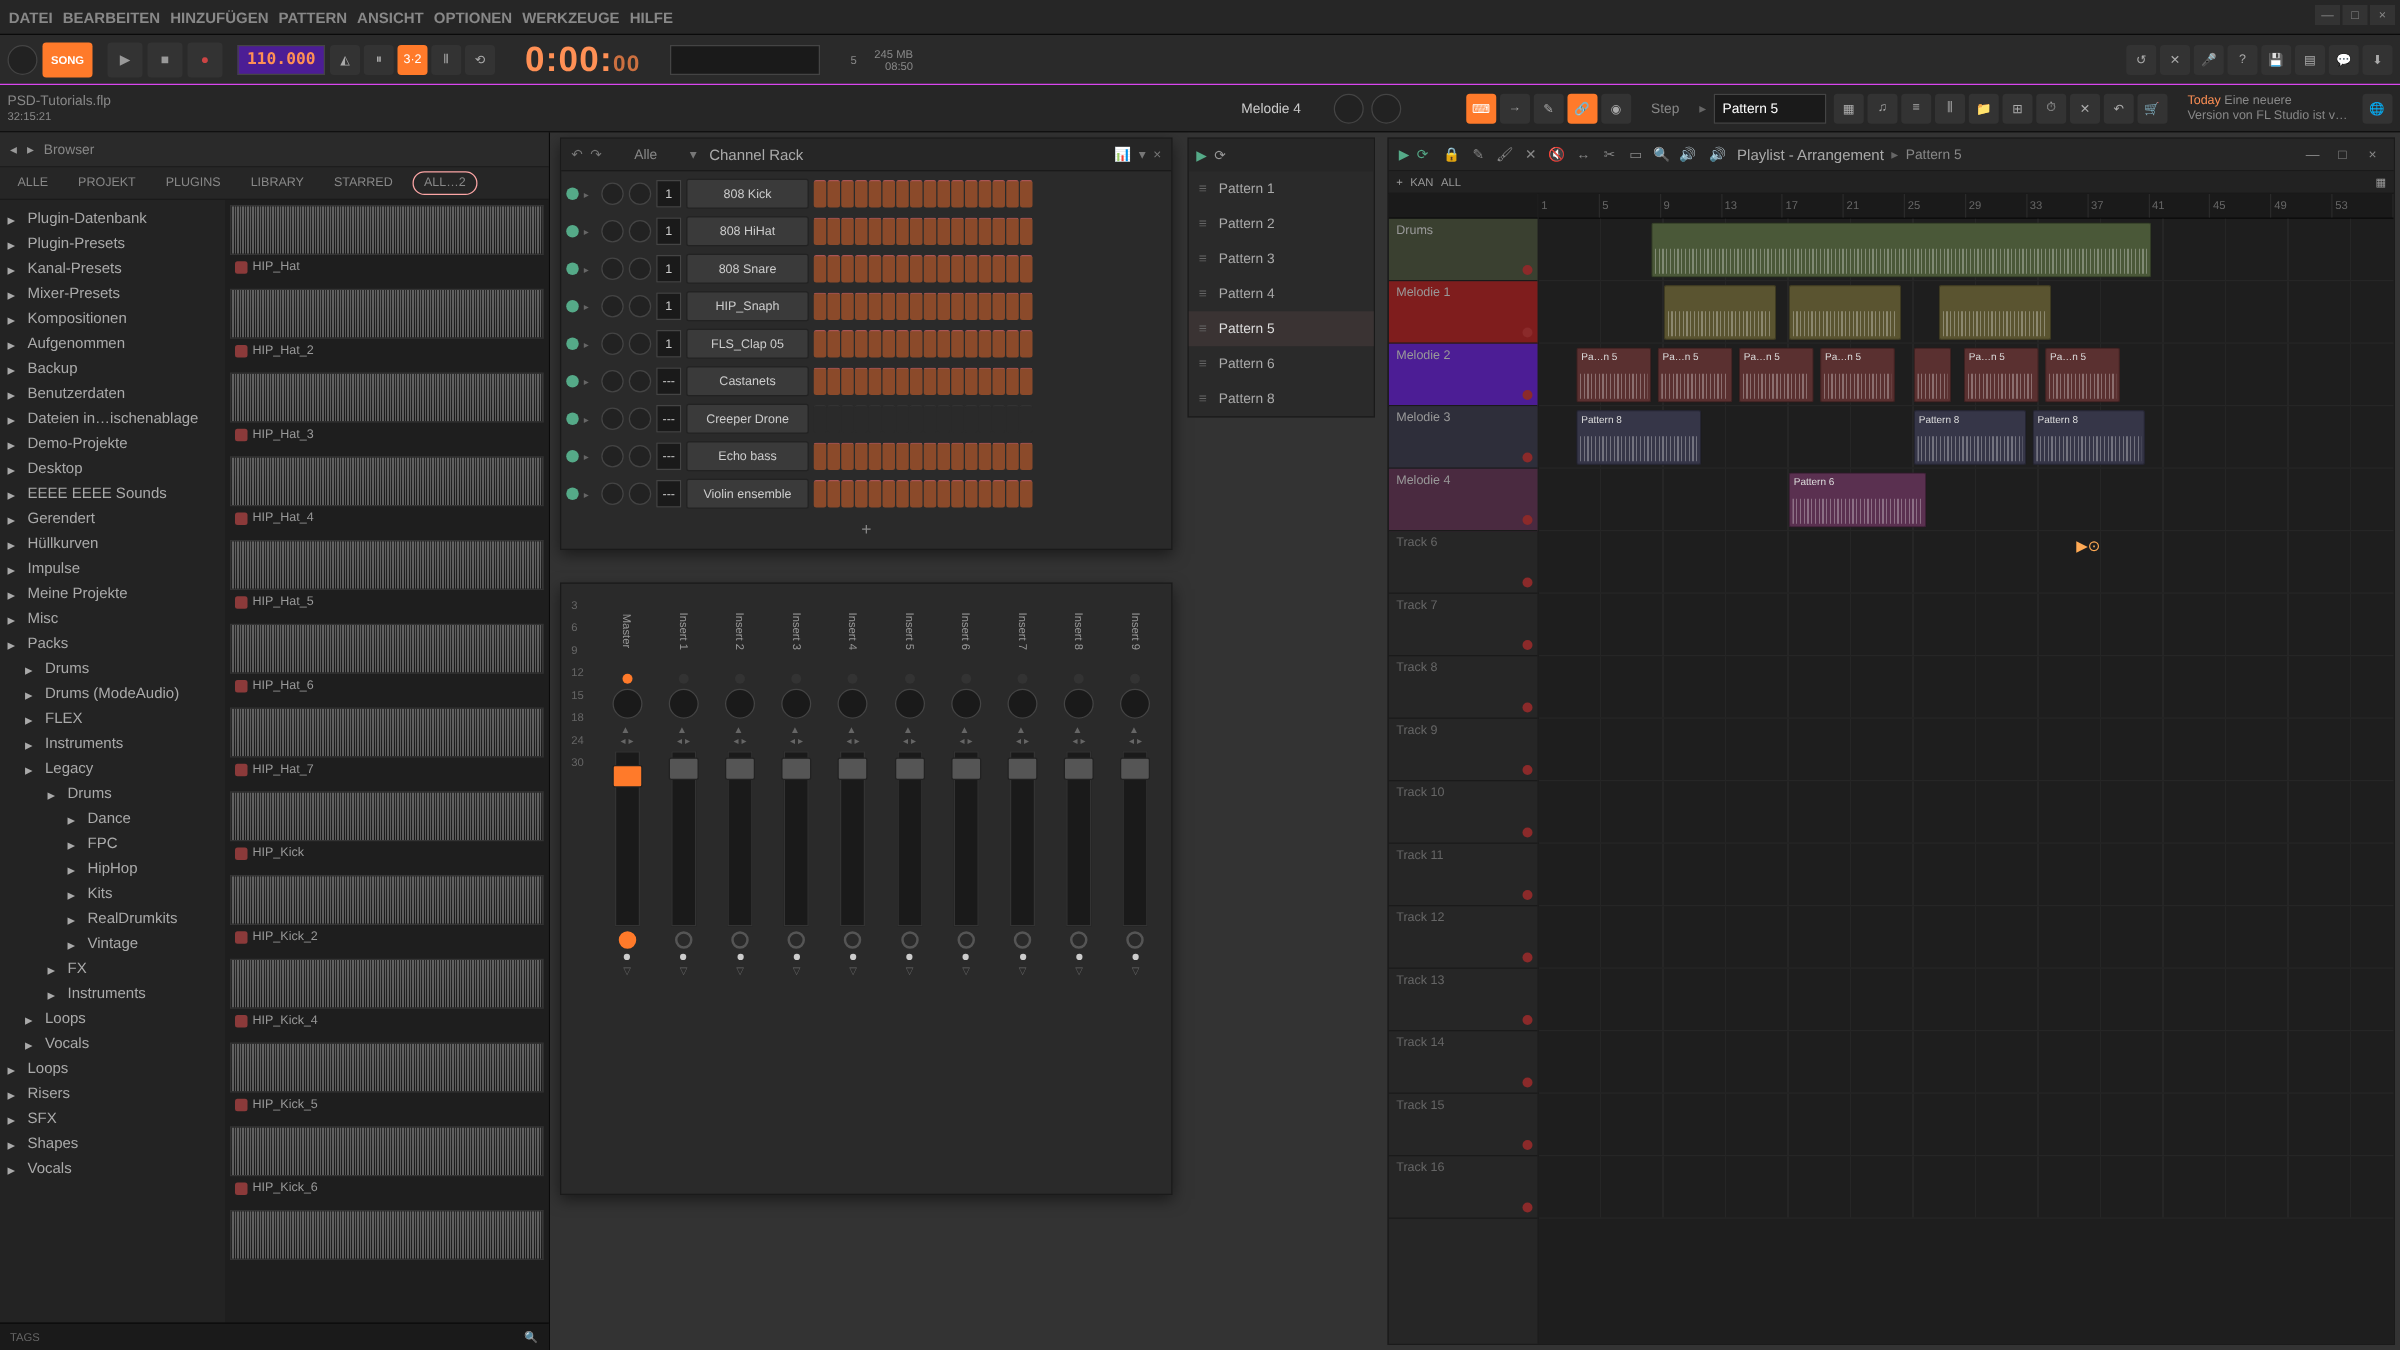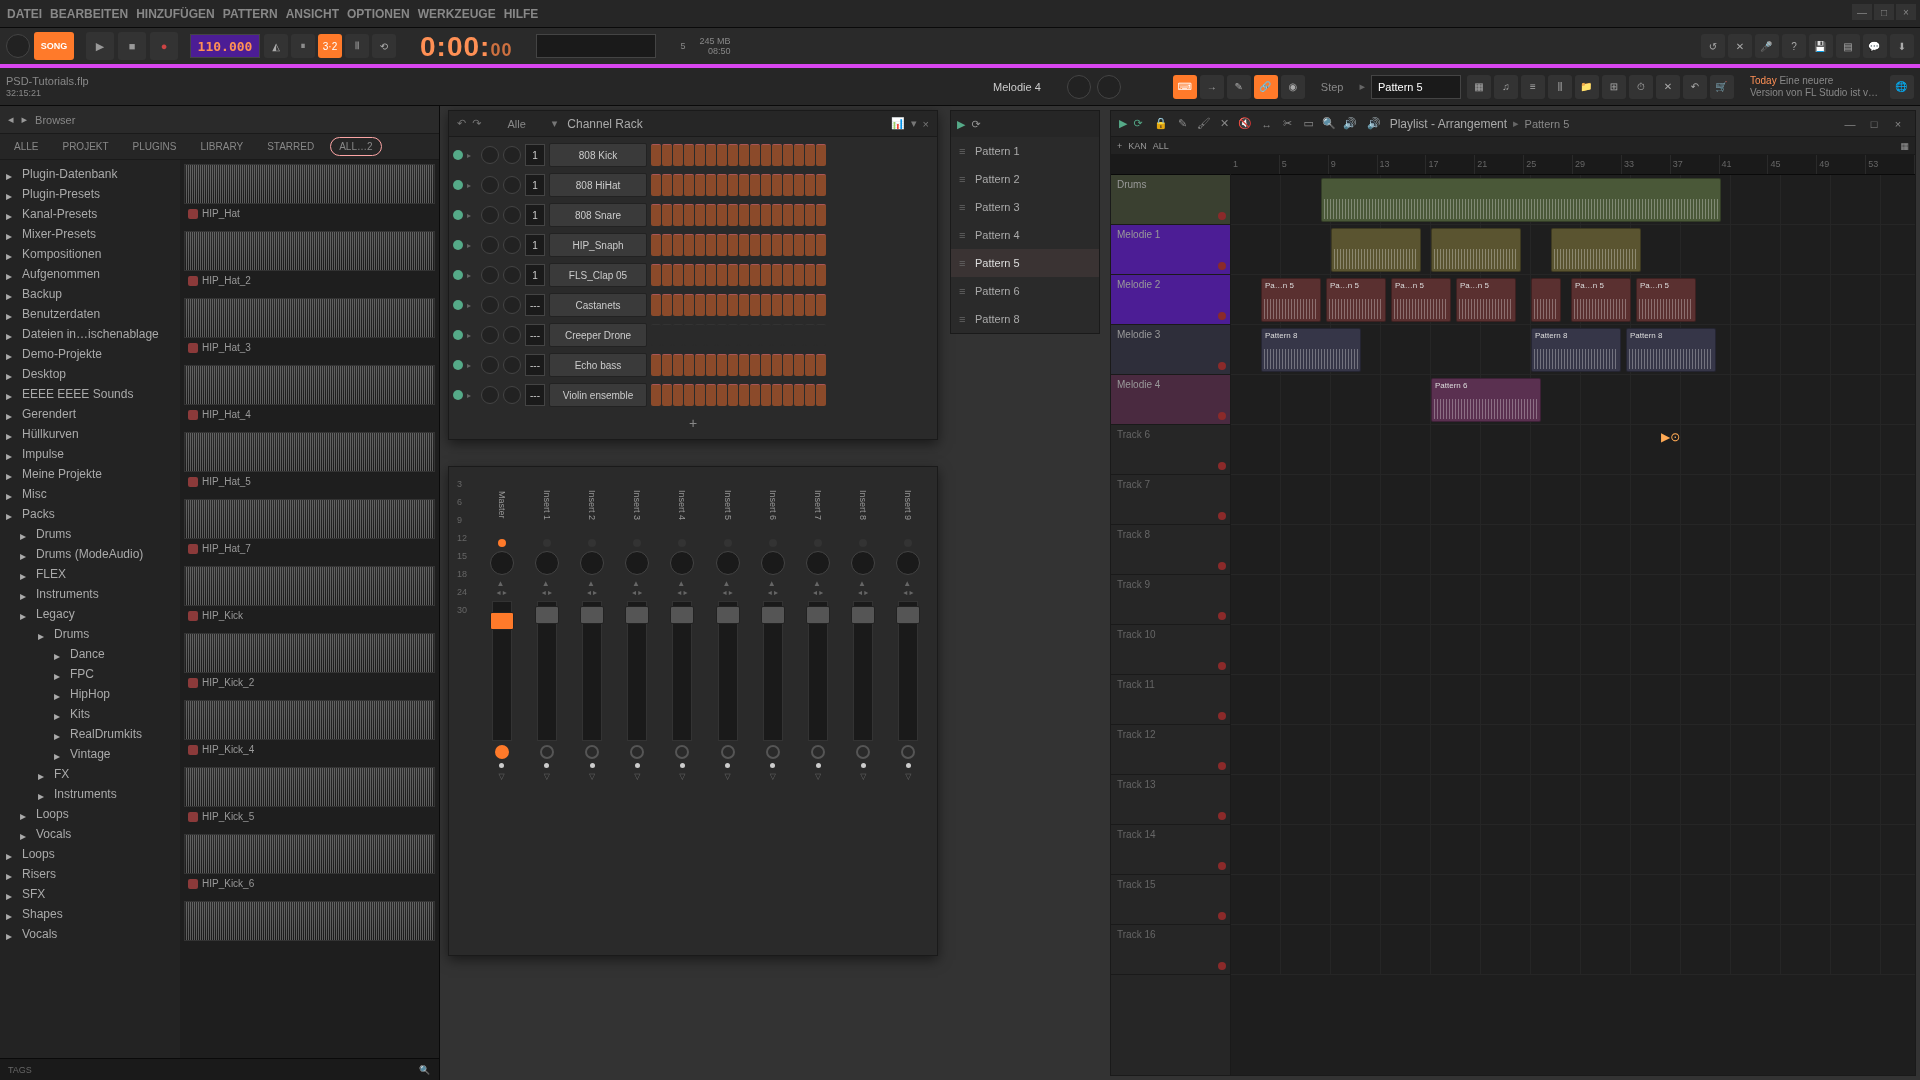--- a/index.html
+++ b/index.html
@@ -1,20 +1,20 @@
 <!DOCTYPE html>
 <html><head>
 <meta charset="utf-8">
 <style>
 *{margin:0;padding:0;box-sizing:border-box;font-family:Arial,sans-serif;user-select:none}
 body{background:#1a1a1a;width:1920px;height:1080px;overflow:hidden;color:#999;font-size:11px}
 .topbar{height:28px;background:#262626;display:flex;align-items:center;padding:0 4px;border-bottom:1px solid #0a0a0a}
 .menu{display:flex;gap:2px;color:#888;font-size:12px;font-weight:bold}
 .menu span{padding:4px 3px;cursor:pointer}
-.toolbar{height:40px;background:#2a2a2a;display:flex;align-items:center;padding:0 6px;gap:4px;border-bottom:4px solid #d946ef}
+.toolbar{height:40px;background:#2a2a2a;display:flex;align-items:center;padding:0 6px;gap:4px;border-bottom:1px solid #d946ef}
 .tb-btn{width:24px;height:24px;background:#333;border-radius:3px;display:flex;align-items:center;justify-content:center;cursor:pointer;color:#aaa;font-size:10px}
 .tb-btn.active{background:#ff7a2a;color:#fff}
 .song-btn{width:40px;height:28px;background:#ff7a2a;border-radius:3px;display:flex;align-items:center;justify-content:center;color:#fff;font-size:9px;font-weight:bold}
 .transport{display:flex;gap:4px;margin:0 8px}
 .trans-btn{width:28px;height:28px;background:#333;border-radius:3px;display:flex;align-items:center;justify-content:center;cursor:pointer}
 .tempo-box{width:70px;height:24px;background:#4c1d95;border:1px solid #444;display:flex;align-items:center;justify-content:center;color:#ff9055;font-family:monospace;font-size:13px;font-weight:bold}
 .time-display{font-family:monospace;color:#ff9055;font-size:28px;font-weight:bold;margin:0 20px;letter-spacing:1px}
 .time-display .small{font-size:18px;color:#cc7040}
 .vis-box{width:120px;height:24px;background:#1a1a1a;border:1px solid #444}
 .right-tools{display:flex;gap:3px;margin-left:auto}
@@ -94,21 +94,21 @@
 .pl-head{height:26px;background:#262626;display:flex;align-items:center;padding:0 8px;gap:6px;border-bottom:1px solid #1a1a1a}
 .pl-title{color:#aaa;font-size:12px}
 .pl-tools{display:flex;gap:3px;margin-left:4px}
 .pl-tool{width:18px;height:18px;color:#888;font-size:11px;display:flex;align-items:center;justify-content:center;cursor:pointer}
 .pl-crumb{color:#888;font-size:11px}
 .pl-body{flex:1;display:flex;overflow:hidden}
 .pl-tracks{width:120px;background:#262626;border-right:1px solid #1a1a1a}
 .pl-ruler{height:20px;background:#1a1a1a;border-bottom:1px solid #0a0a0a}
 .pl-track-head{height:50px;border-bottom:1px solid #1a1a1a;padding:4px 6px;position:relative;font-size:10px}
 .pl-track-head.drums{background:#3a4030}
-.pl-track-head.mel1{background:#4c1d95}
+.pl-track-head.mel1{background:#7f1d1d}
 .pl-track-head.mel2{background:#4c1d95}
 .pl-track-head.mel3{background:#2e2e3a}
 .pl-track-head.mel4{background:#4a2a40}
 .pl-track-head .rec{position:absolute;bottom:4px;right:4px;width:8px;height:8px;border-radius:50%;background:#8b2a2a}
 .pl-track-head.empty{height:50px;color:#666}
 .pl-grid{flex:1;position:relative;background:#1e1e1e;overflow:hidden}
 .pl-timeline{height:20px;background:#1a1a1a;display:flex;border-bottom:1px solid #0a0a0a}
 .pl-bar{width:50px;border-right:1px solid #2a2a2a;color:#666;font-size:9px;padding:4px 2px}
 .pl-lane{height:50px;border-bottom:1px solid #262626;position:relative;background-image:repeating-linear-gradient(90deg,transparent 0,transparent 49px,#262626 49px,#262626 50px)}
 .clip{position:absolute;height:44px;top:3px;border-radius:2px;font-size:8px;color:#ddd;padding:2px 3px;overflow:hidden;border:1px solid rgba(0,0,0,.3)}
@@ -436,20 +436,29 @@
               <span>HIP_Hat_4</span>
             </div>
           </div>
           <div class="sample-row">
             <div class="wave">
               <div class="wave-shape"></div>
             </div>
             <div class="sample-name">
               <span class="sample-ic"></span>
               <span>HIP_Hat_5</span>
+            </div>
+          </div>
+          <div class="sample-row">
+            <div class="wave">
+              <div class="wave-shape"></div>
+            </div>
+            <div class="sample-name">
+              <span class="sample-ic"></span>
+              <span>HIP_Hat_6</span>
             </div>
           </div>
           <div class="sample-row">
             <div class="wave">
               <div class="wave-shape"></div>
             </div>
             <div class="sample-name">
               <span class="sample-ic"></span>
               <span>HIP_Hat_7</span>
             </div>

